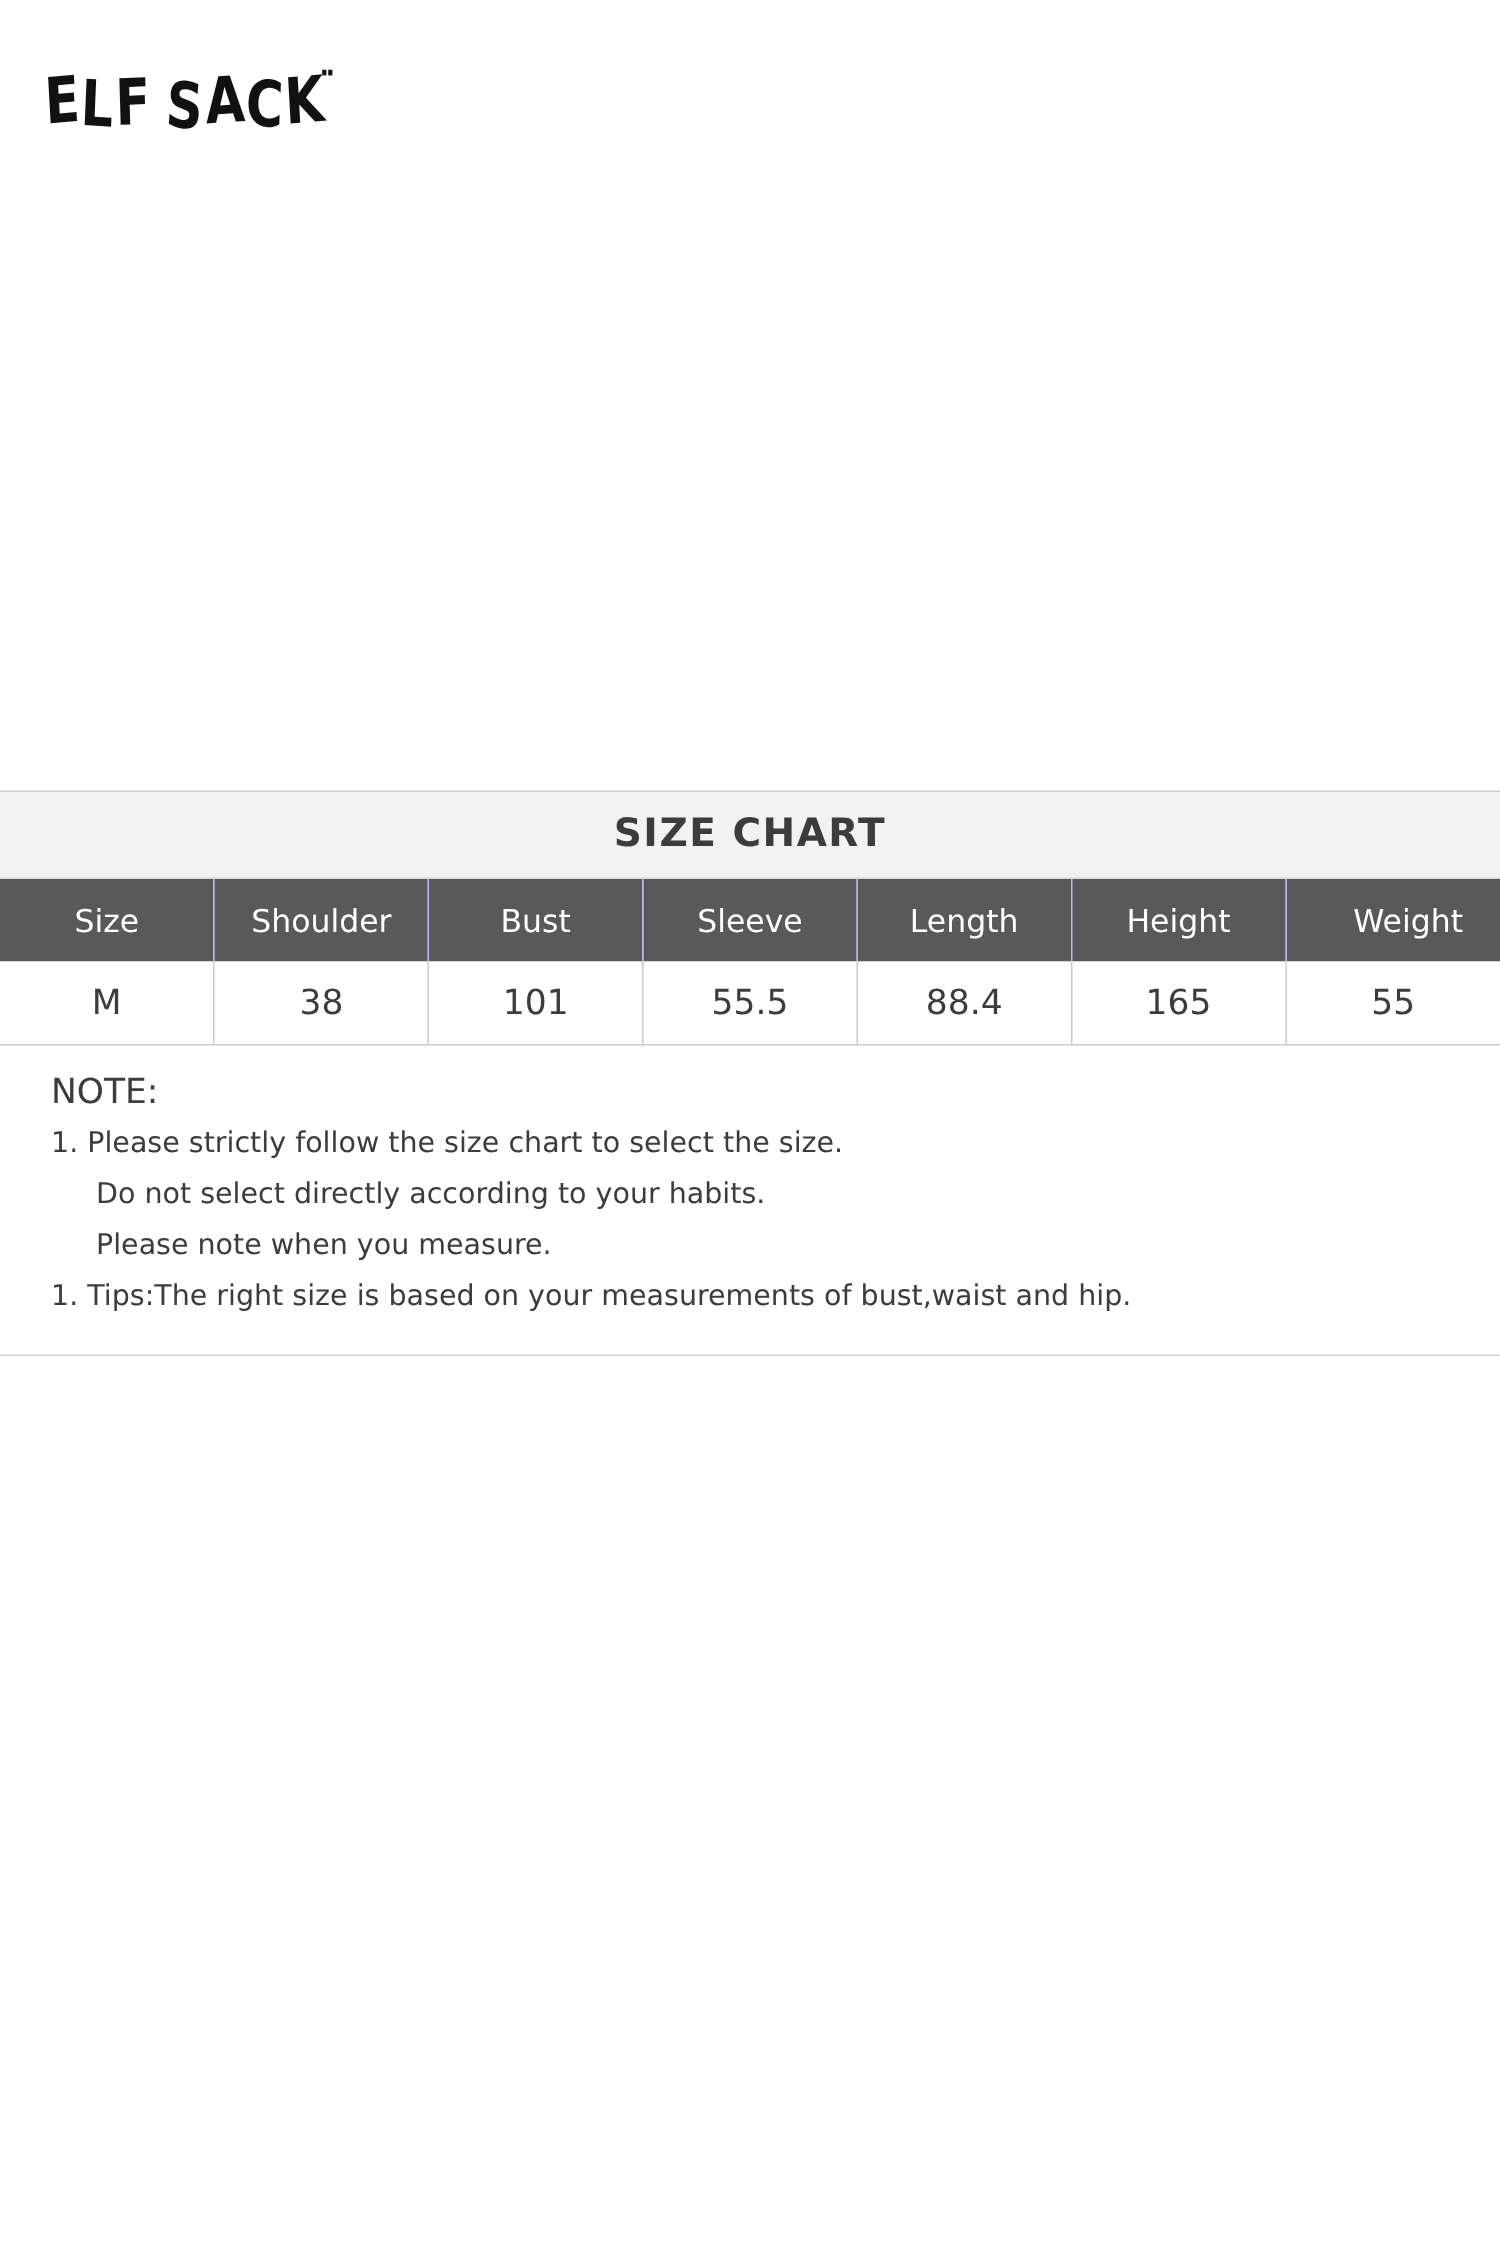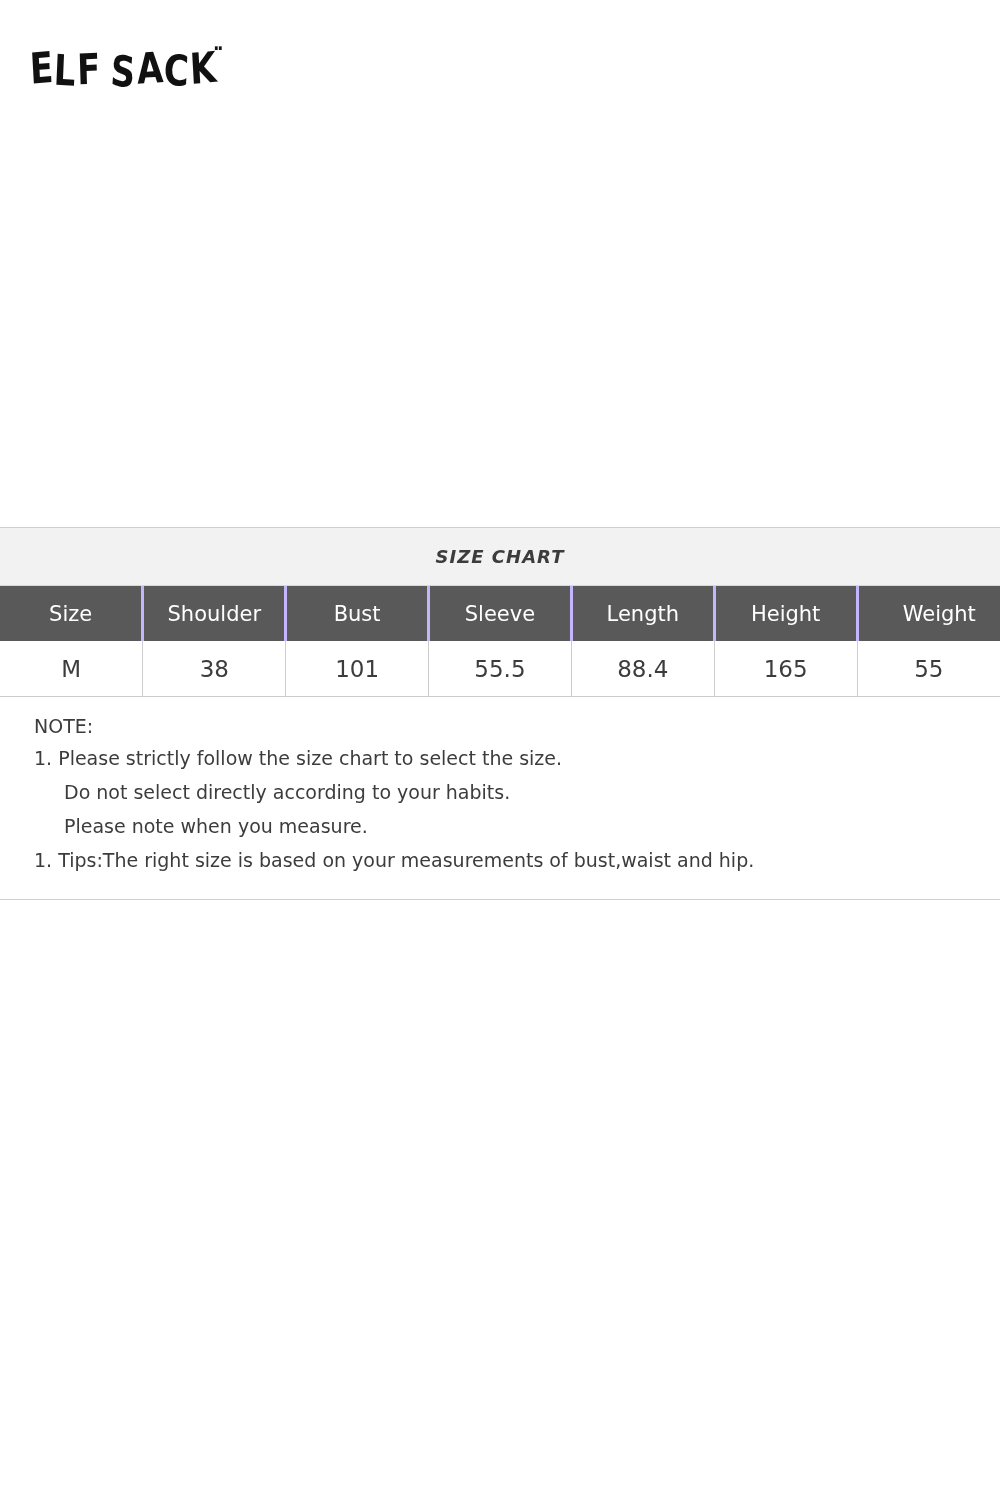--- a/index.html
+++ b/index.html
@@ -56,60 +56,59 @@
     border-top: 1px solid #cfcfcf;
     border-bottom: 1px solid #cfcfcf;
     box-sizing: border-box;
   }
 
   .chart-title {
     background: #f2f2f2;
     height: 57px;
     line-height: 57px;
     text-align: center;
-    font-size: 18px;
+    font-size: 26px;
     font-weight: bold;
     letter-spacing: 1px;
     color: #3c3c3c;
     border-bottom: 1px solid #d8d8d8;
-    font-style: italic;
   }
 
   table.size-table {
     width: 100%;
     border-collapse: collapse;
     table-layout: fixed;
   }
   table.size-table th {
     background: #595959;
     color: #ffffff;
     font-weight: normal;
     font-size: 21px;
     height: 53px;
-    border-right: 3px solid #c4b5fd;
+    border-right: 1px solid #c4b5fd;
     text-align: center;
   }
   table.size-table th:last-child { border-right: none; padding-left: 21px; }
   table.size-table td {
     background: #ffffff;
     color: #3c3c3c;
     font-size: 23px;
     height: 53px;
     text-align: center;
     border-right: 1px solid #cccccc;
     border-bottom: 1px solid #cccccc;
   }
   table.size-table td:last-child { border-right: none; margin-left: 40px; }
 
   .note-box {
     padding: 18px 34px 22px 34px;
     box-sizing: border-box;
   }
   .note-head {
-    font-size: 19px;
+    font-size: 23px;
     color: #3c3c3c;
     margin-bottom: 4px;
   }
   .note-line {
     font-size: 19px;
     line-height: 34px;
     color: #3c3c3c;
     white-space: pre;
   }
   .note-line.indent {

